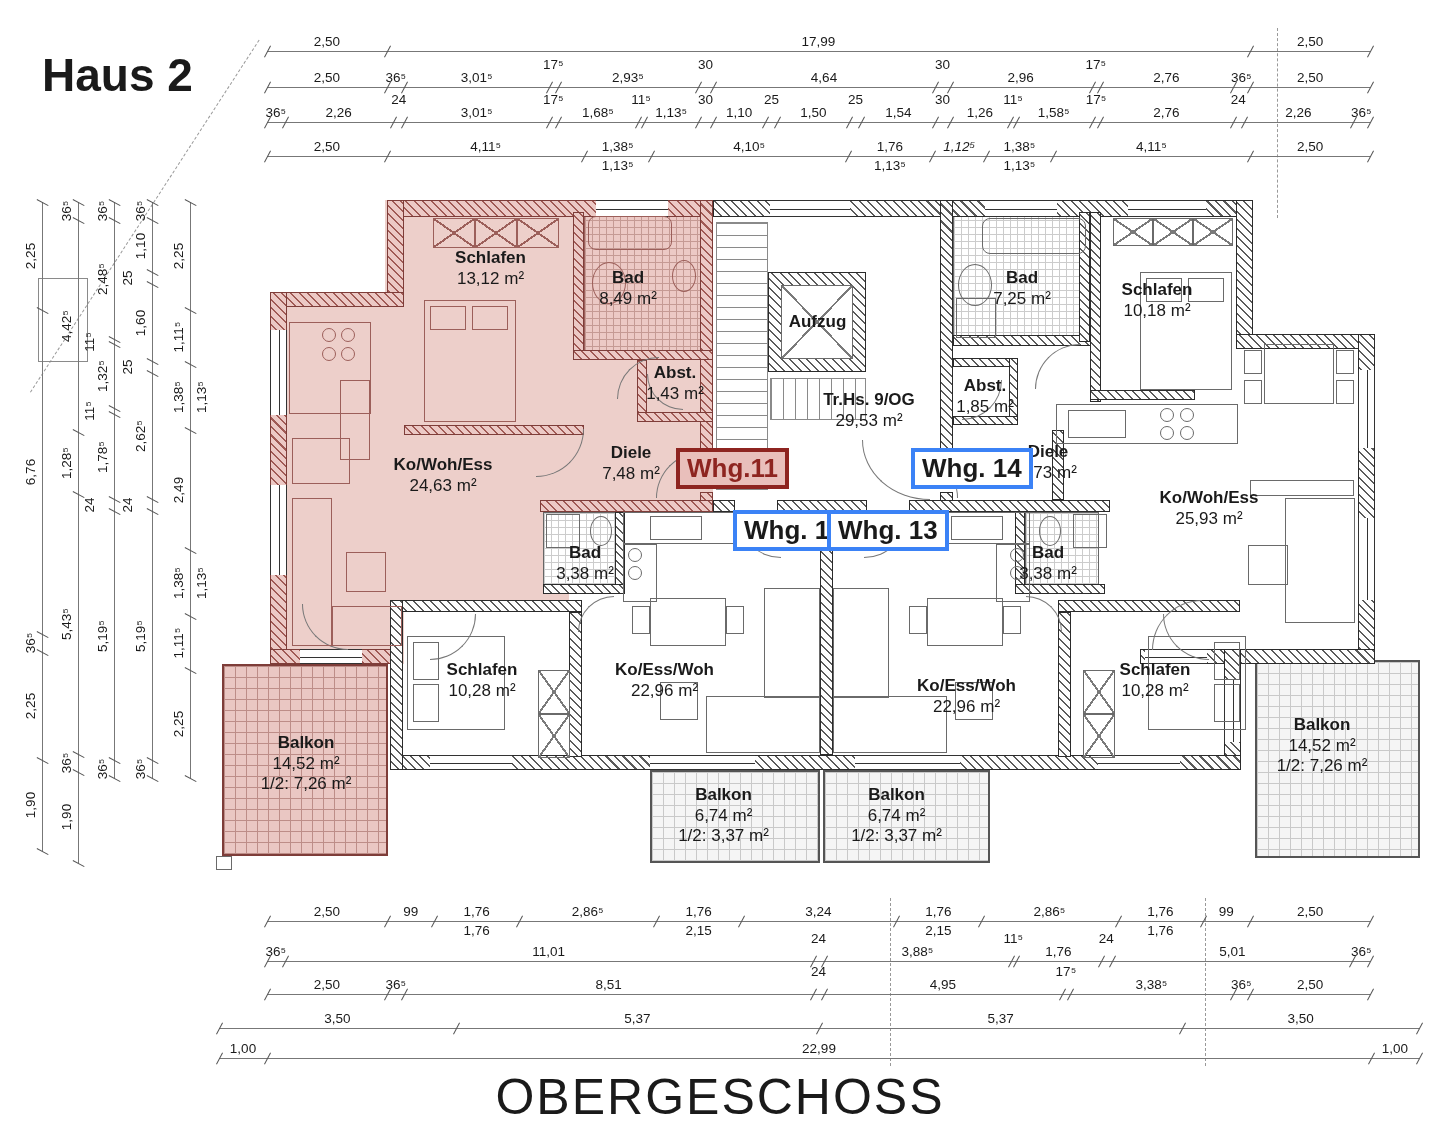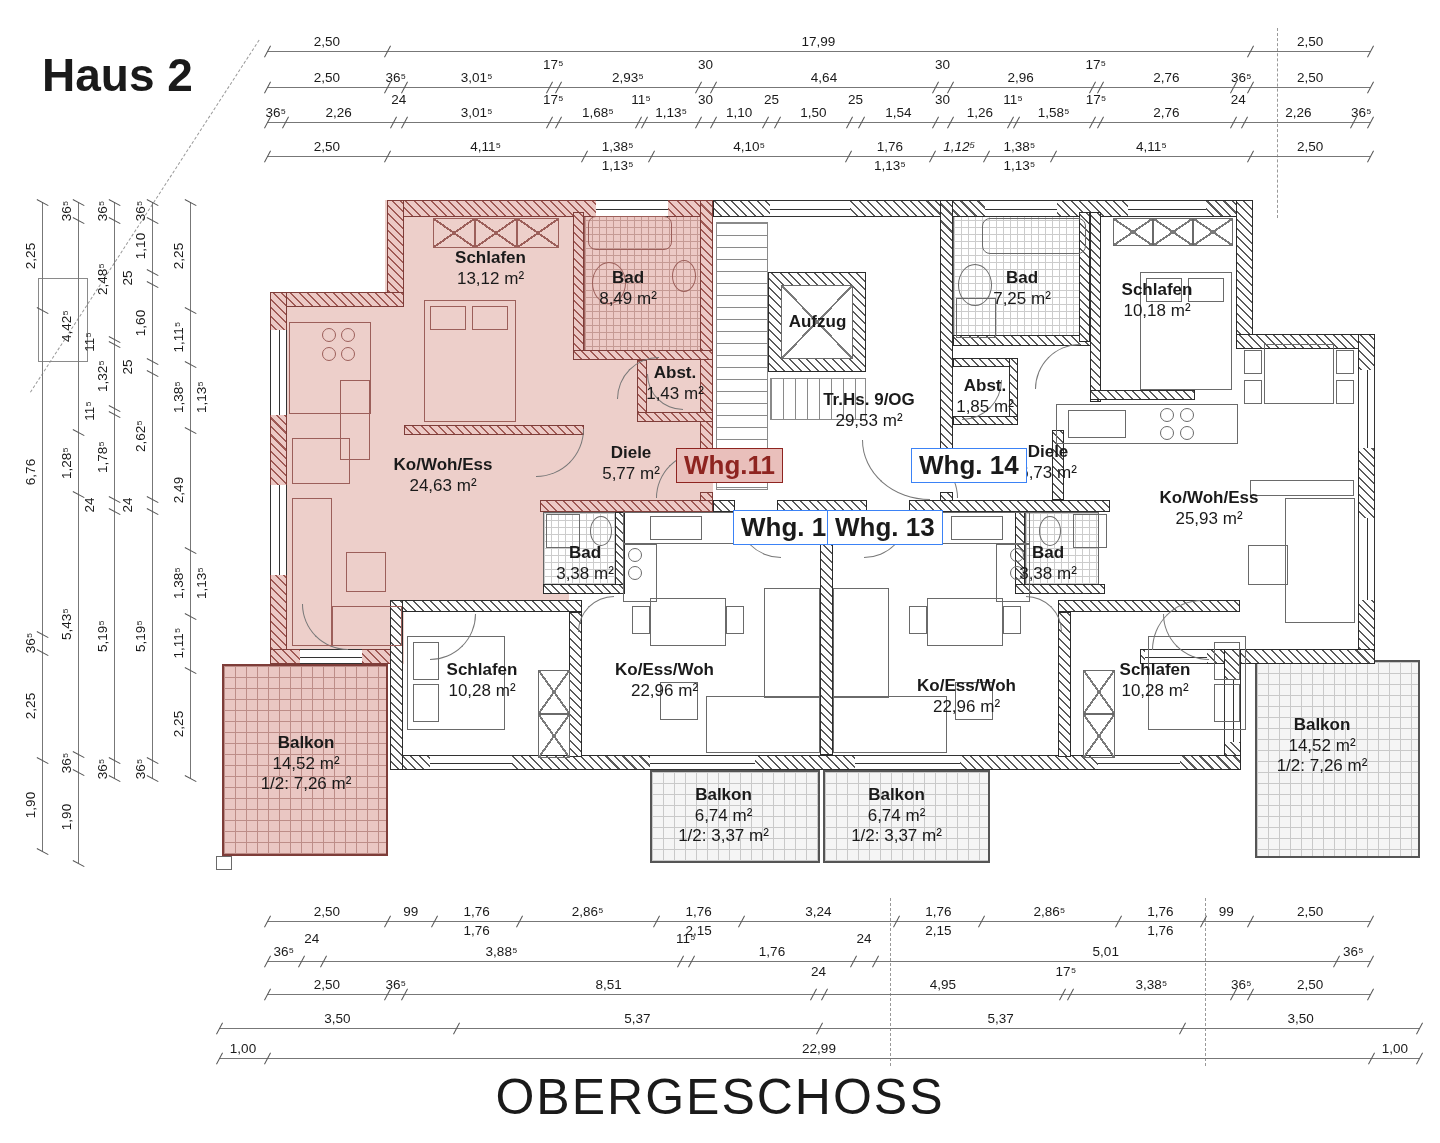--- a/index.html
+++ b/index.html
@@ -44,21 +44,21 @@
   .winv{position:absolute;background:#fff;border-left:1.3px solid #333;border-right:1.3px solid #333;box-sizing:border-box;}
   .winv::after{content:'';position:absolute;top:0;bottom:0;left:50%;width:1px;background:#333;}
   .arc{position:absolute;box-sizing:border-box;border:1.2px solid #777;background:transparent;}
   .arc.tl{border-right:0;border-bottom:0;border-top-left-radius:100%;}
   .arc.tr{border-left:0;border-bottom:0;border-top-right-radius:100%;}
   .arc.bl{border-right:0;border-top:0;border-bottom-left-radius:100%;}
   .arc.br{border-left:0;border-top:0;border-bottom-right-radius:100%;}
   
   .roomlabel{position:absolute;text-align:center;font-size:17px;font-weight:bold;line-height:1.22;z-index:6;}
   .roomlabel .sub{display:block;font-weight:normal;}
-  .apt{position:absolute;font-size:26px;font-weight:bold;border:1px solid #3b82f6;background:#fff;
+  .apt{position:absolute;font-size:26px;font-weight:bold;border:4px solid #3b82f6;background:#fff;
        padding:0 7px;line-height:33px;z-index:7;white-space:nowrap;}
   .apt.red{color:#8e2420;border-color:#8e2420;background:#e9bfbb;}
   .haus{position:absolute;left:42px;top:48px;font-size:46px;font-weight:bold;z-index:8;}
   .floor{position:absolute;left:0;top:1068px;width:100%;text-align:center;font-size:50px;font-weight:normal;
          letter-spacing:2px;z-index:8;}
   
   .dimrow{position:absolute;display:flex;height:20px;z-index:4;}
   .dimrow::before{content:'';position:absolute;left:0;right:0;bottom:0;border-bottom:1px solid #777;}
   .dimrow::after{content:'';position:absolute;right:-1px;bottom:-6px;width:1.3px;height:13px;background:#555;transform:rotate(28deg);}
   .dimrow .seg{position:relative;flex-grow:1;flex-basis:0;height:100%;}
@@ -278,20 +278,23 @@
       <span class="num">99</span>
     </div>
     <div class="seg" style="flex-grow: 250;">
       <span class="num">2,50</span>
     </div>
   </div>
 <div class="dimrow" style="left:267px;top:942px;width:1103px">
     <div class="seg" style="flex-grow: 36.5;">
       <span class="num">36⁵</span>
     </div>
+    <div class="seg" style="flex-grow: 1101;">
+      <span class="num">11,01</span>
+    </div>
     <div class="seg" style="flex-grow: 24;">
       <span class="num up">24</span>
     </div>
     <div class="seg" style="flex-grow: 388.5;">
       <span class="num">3,88⁵</span>
     </div>
     <div class="seg" style="flex-grow: 11.5;">
       <span class="num up">11⁵</span>
     </div>
     <div class="seg" style="flex-grow: 176;">
@@ -677,21 +680,21 @@
 <div class="roomlabel" style="left:573px;top:268px;width:110px">
   <span>Bad</span>
   <span class="sub">8,49 m²</span>
 </div>
 <div class="roomlabel" style="left:622px;top:363px;width:106px">
   <span>Abst.</span>
   <span class="sub">1,43 m²</span>
 </div>
 <div class="roomlabel" style="left:578px;top:443px;width:106px">
   <span>Diele</span>
-  <span class="sub">5,77 m²</span>
+  <span class="sub">7,48 m²</span>
 </div>
 <div class="roomlabel" style="left:370px;top:455px;width:146px">
   <span>Ko/Woh/Ess</span>
   <span class="sub">24,63 m²</span>
 </div>
 <div class="roomlabel" style="left:240px;top:733px;width:132px">
   <span>Balkon</span>
   <span class="sub">14,52 m²</span>
   <span class="sub">1/2: 7,26 m²</span>
 </div>

